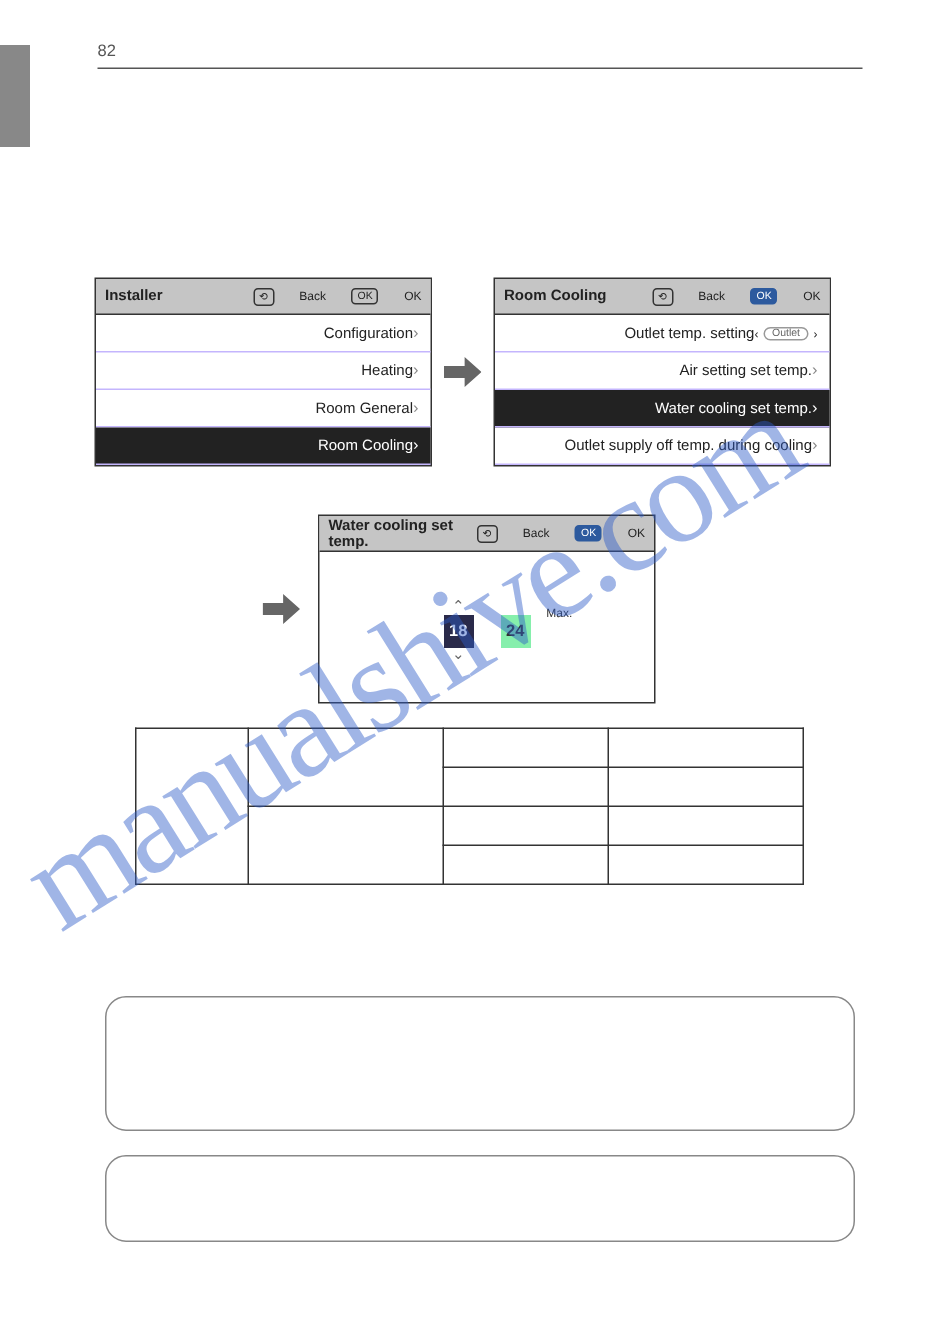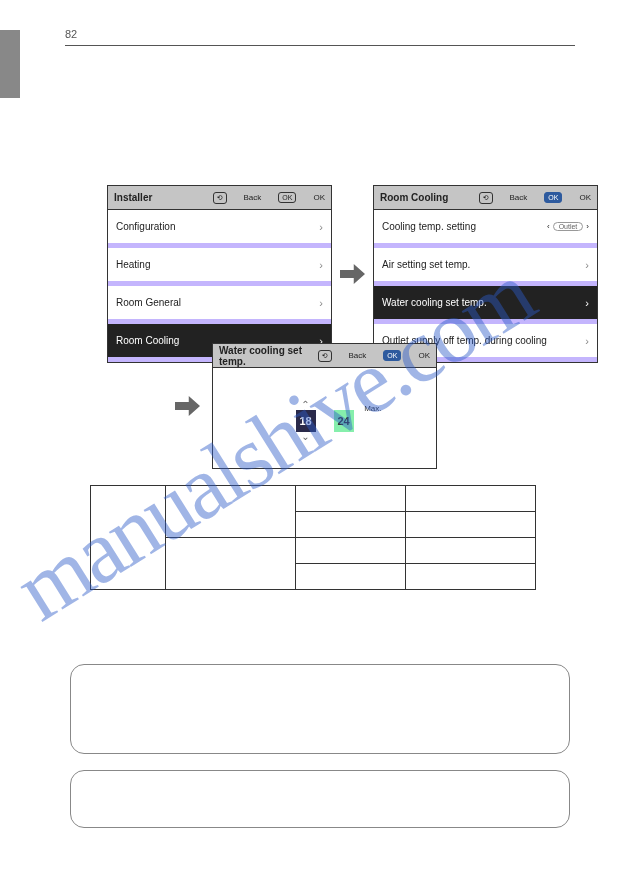--- a/index.html
+++ b/index.html
@@ -4,30 +4,30 @@
   <style>
     * { margin: 0; padding: 0; box-sizing: border-box; }
     body { width: 629px; height: 893px; background: #fff; font-family: Arial, sans-serif; position: relative; overflow: hidden; }
     
     .side-tab { position: absolute; left: 0; top: 30px; width: 20px; height: 68px; background: #888; }
     
     .header-line { position: absolute; left: 65px; top: 45px; width: 510px; height: 1px; background: #555; }
     
     .page-num { position: absolute; left: 26px; top: 28px; font-size: 11px; color: #555; padding-left: 39px; }
     
-    .panels-row { position: absolute; left: 63px; top: 185px; display: flex; align-items: center; gap: 8px; margin-left: 44px; }
+    .panels-row { position: absolute; left: 63px; top: 185px; display: flex; align-items: center; gap: 8px; }
     
     .panel { width: 225px; border: 1px solid #333; background: #fff; }
     .panel-header { background: #c5c5c5; height: 24px; display: flex; align-items: center; justify-content: space-between; padding: 0 6px; border-bottom: 1px solid #333; }
     .panel-title { font-size: 10px; font-weight: bold; color: #222; }
     .panel-nav { display: flex; gap: 17px; align-items: center; font-size: 8px; color: #222; }
     .nav-btn { border: 1px solid #333; border-radius: 3px; padding: 1px 3px; font-size: 7px; }
     .nav-btn.ok { background: #2d5a9e; color: #fff; border-color: #2d5a9e; }
     
-    .panel-row { height: 38px; display: flex; align-items: center; justify-content: space-between; padding: 0 8px; border-bottom: 5px solid #c4b5fd; font-size: 10px; color: #222; }
+    .panel-row { height: 25px; display: flex; align-items: center; justify-content: flex-end; padding: 0 8px; border-bottom: 1px solid #c4b5fd; font-size: 10px; color: #222; }
     .panel-row.selected { background: #222; color: #fff; }
     .row-chevron { color: #888; font-size: 11px; }
     .panel-row.selected .row-chevron { color: #fff; }
     .badge { display: flex; align-items: center; gap: 3px; font-size: 8px; }
     .badge-text { border: 1px solid #999; border-radius: 8px; padding: 0px 5px; font-size: 7px; color: #666; }
     
     .arrow { width: 25px; height: 20px; background: #666; clip-path: polygon(0% 30%, 55% 30%, 55% 0%, 100% 50%, 55% 100%, 55% 70%, 0% 70%); }
     
     .panel-center-wrap { position: absolute; left: 175px; top: 343px; display: flex; align-items: center; gap: 12px; }
     .arrow-left-pos { width: 25px; height: 20px; background: #666; clip-path: polygon(0% 30%, 55% 30%, 55% 0%, 100% 50%, 55% 100%, 55% 70%, 0% 70%); }
@@ -98,21 +98,21 @@
     <div class="panel-header">
       <span class="panel-title">Room Cooling</span>
       <span class="panel-nav">
         <span class="nav-btn">⟲</span>
         <span>Back</span>
         <span class="nav-btn ok">OK</span>
         <span>OK</span>
       </span>
     </div>
     <div class="panel-row">
-      <span>Cooling temp. setting</span>
+      <span>Outlet temp. setting</span>
       <span class="badge">
         <span>‹</span>
         <span class="badge-text">Outlet</span>
         <span>›</span>
       </span>
     </div>
     <div class="panel-row">
       <span>Air setting set temp.</span>
       <span class="row-chevron">›</span>
     </div>

